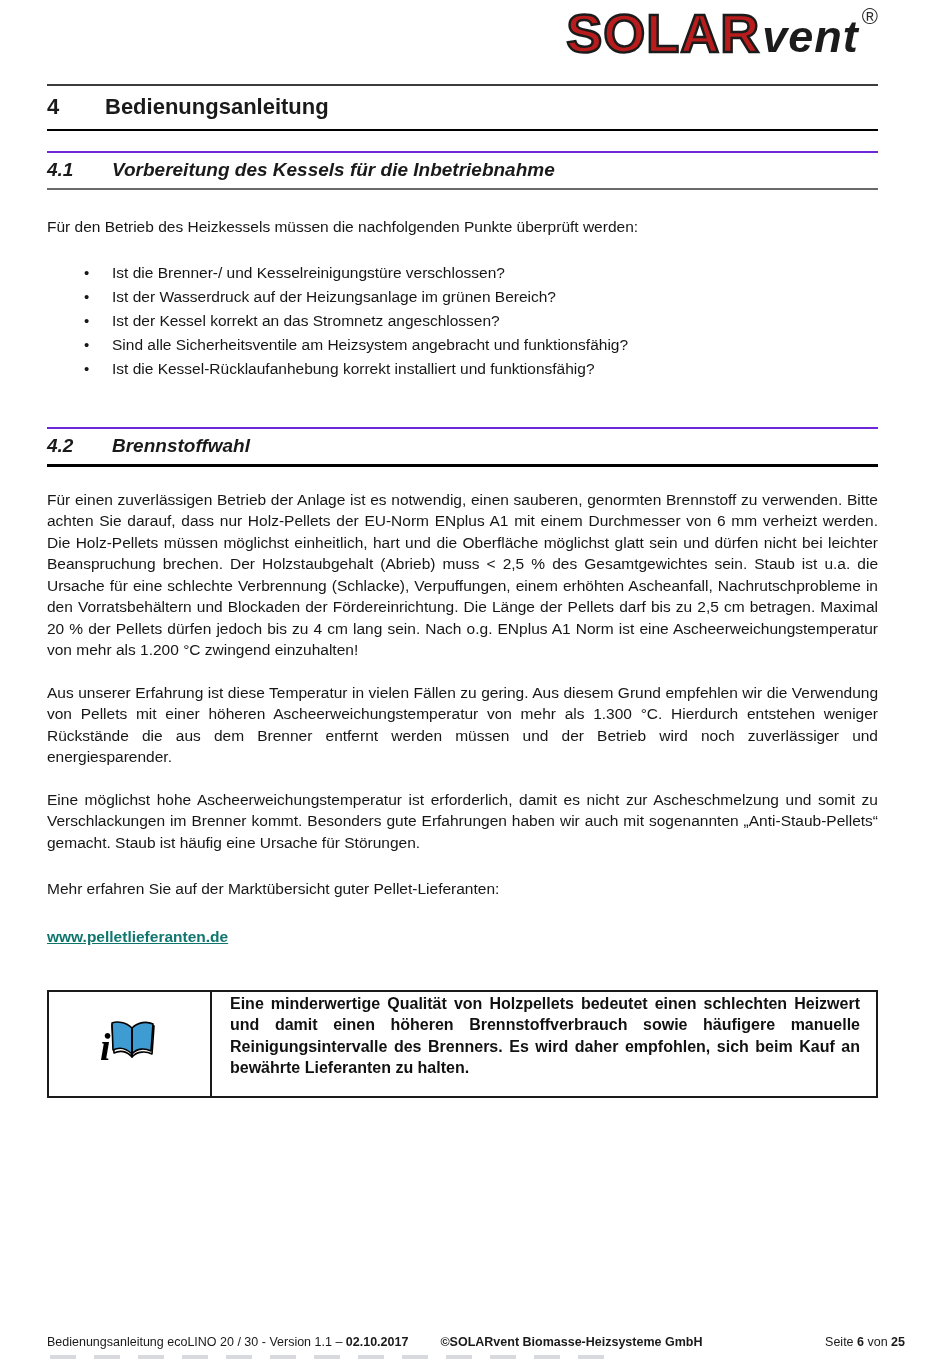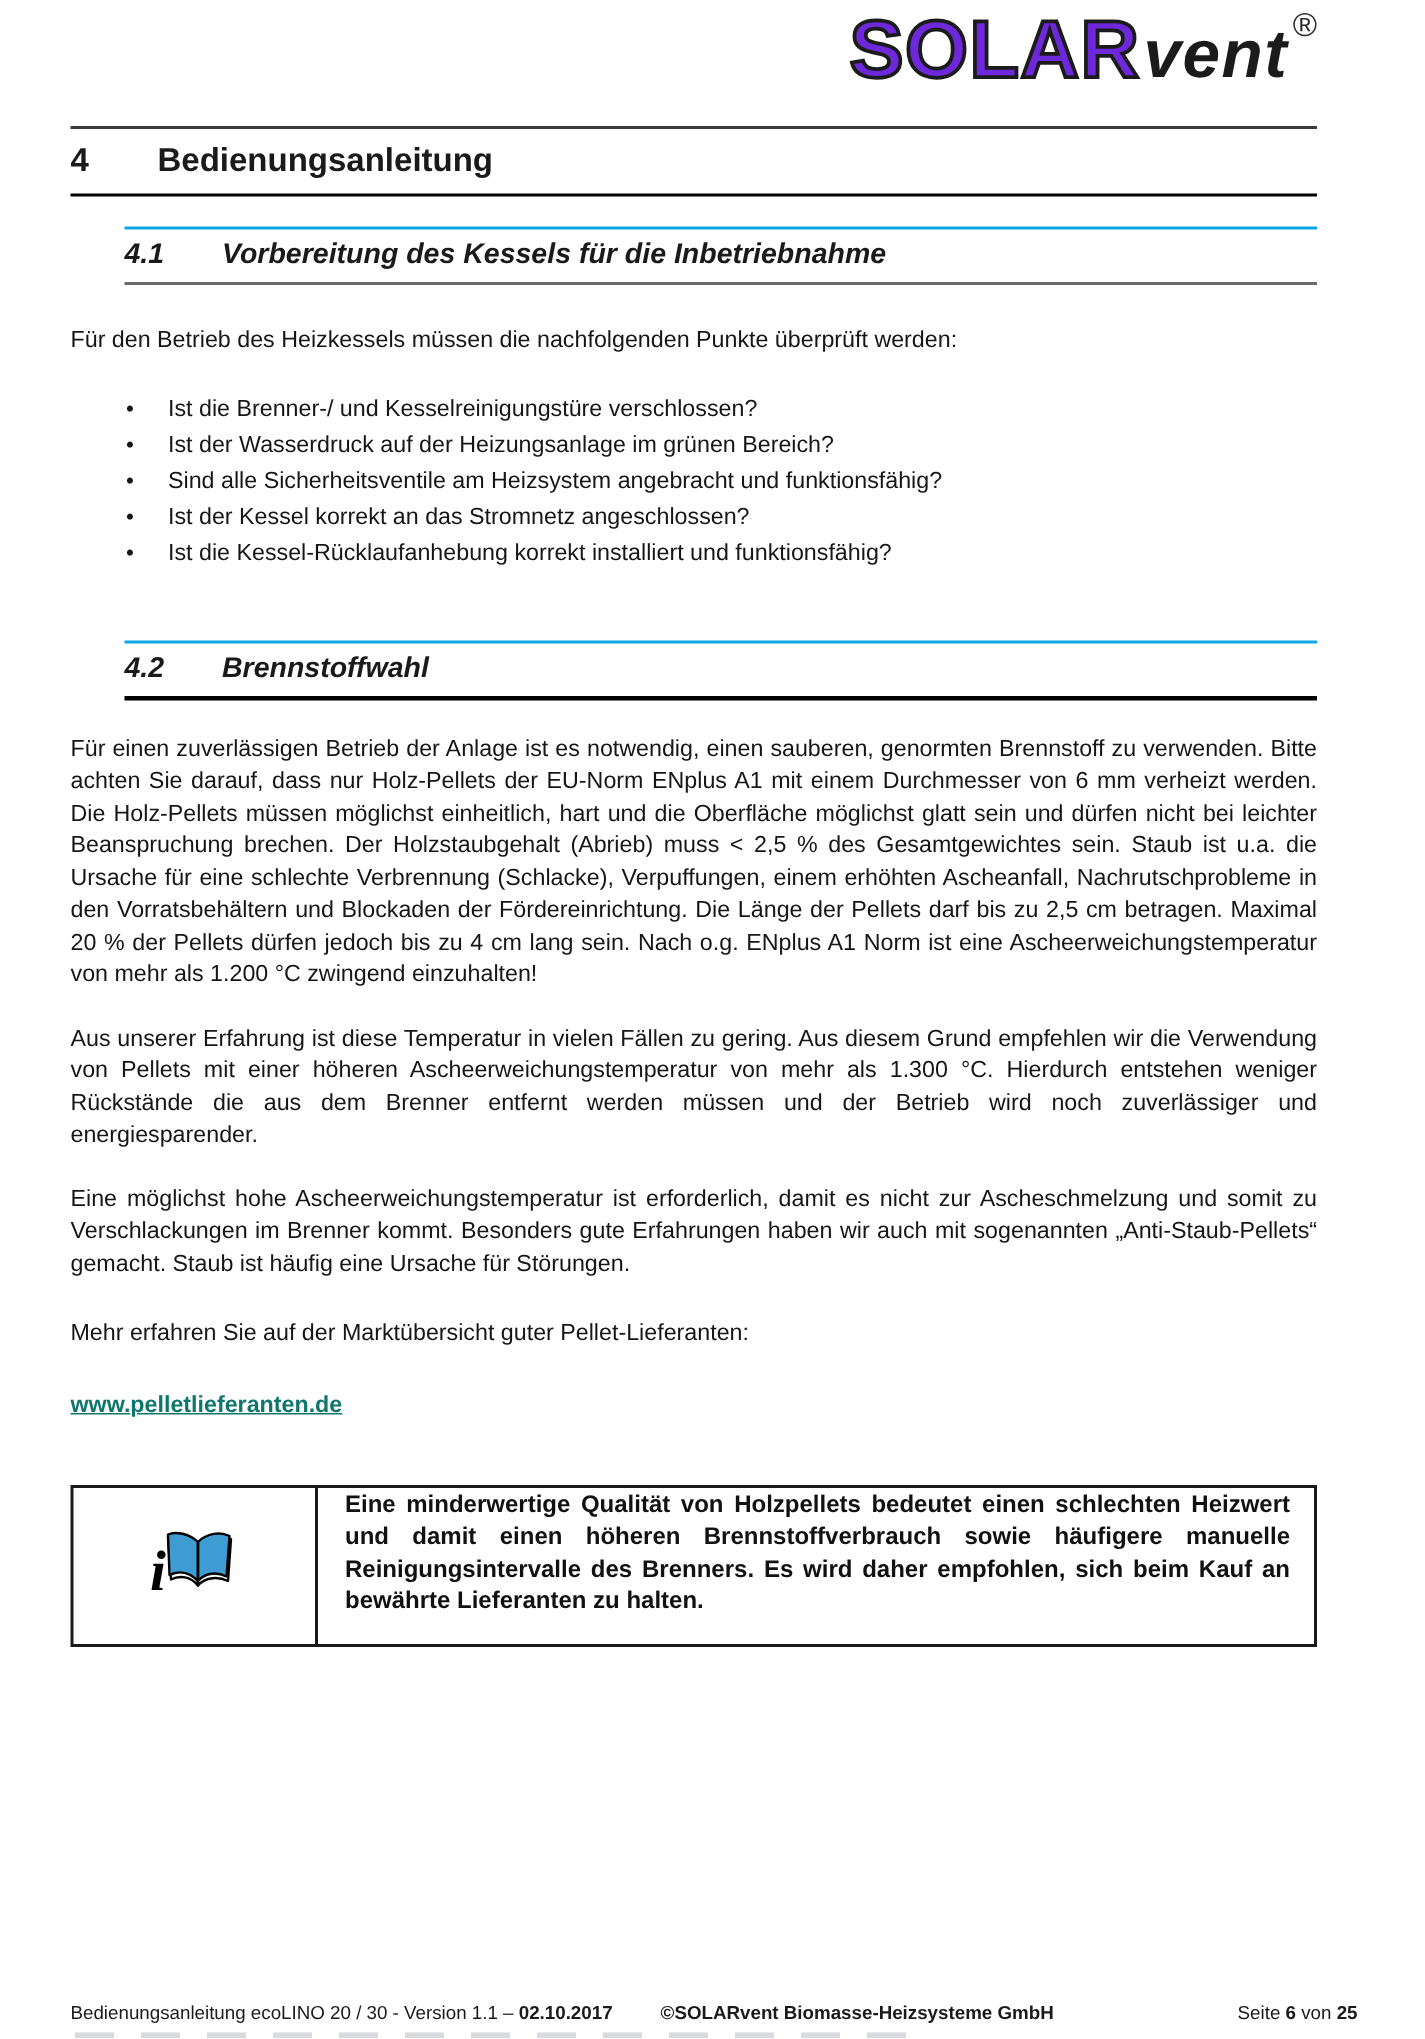--- a/index.html
+++ b/index.html
@@ -12,21 +12,21 @@
     color:#1a1a1a;
     overflow:hidden;
   }
   .content { position:relative; margin-left:47px; width:831px; }
 
   
   .logo-band { position:relative; height:86px; }
   .logo { position:absolute; top:6px; right:0; display:flex; align-items:baseline; }
   .logo-solar {
     font-size:54px; font-weight:bold; letter-spacing:1px;
-    color:#6d28d9;
+    color:#b91c1c;
     -webkit-text-stroke:2.5px #1b1b1b;
     text-stroke:2.5px #1b1b1b;
     line-height:1;
   }
   .logo-vent {
     font-size:45px; font-weight:bold; font-style:italic;
     color:#1b1b1b; line-height:1; margin-left:2px; letter-spacing:1px;
   }
   .logo-reg { font-size:22px; color:#2b2b2b; align-self:flex-start; margin-left:3px; line-height:1; }
   .logo-rule { position:absolute; left:0; bottom:0; width:100%; border-top:2px solid #3c3c3c; }
@@ -35,23 +35,22 @@
   .h1-block {
     display:flex; align-items:baseline;
     font-size:22px; font-weight:bold;
     padding:8px 0 9px 0;
     border-bottom:2px solid #000;
   }
   .h1-num { min-width:58px; }
   .h2-block {
     display:flex; align-items:baseline;
     font-size:19px; font-weight:bold; font-style:italic;
-    border-top:2px solid #0ea5e9;
+    border-top:2px solid #6d28d9;
     padding:6px 0 7px 0;
-    margin-left:36px;
   }
   .h2-41 { margin-top:20px; border-bottom:2px solid #6a6a6a; }
   .h2-42 { margin-top:46px; border-bottom:3px solid #000; }
   .h2-num { min-width:65px; }
 
   
   .body-text { font-size:15.5px; line-height:21.5px; color:#161616; }
   .intro { margin-top:26px; }
   .checklist { margin-top:23px; list-style:none; }
   .checklist li { position:relative; padding-left:65px; line-height:24px; }
@@ -127,22 +126,22 @@
     <div class="h2-block h2-41">
       <span class="h2-num">4.1</span>
       <span>Vorbereitung des Kessels für die Inbetriebnahme</span>
     </div>
 
     <p class="body-text intro">Für den Betrieb des Heizkessels müssen die nachfolgenden Punkte überprüft werden:</p>
 
     <ul class="checklist body-text">
       <li>Ist die Brenner-/ und Kesselreinigungstüre verschlossen?</li>
       <li>Ist der Wasserdruck auf der Heizungsanlage im grünen Bereich?</li>
+      <li>Ist der Kessel korrekt an das Stromnetz angeschlossen?</li>
       <li>Sind alle Sicherheitsventile am Heizsystem angebracht und funktionsfähig?</li>
-      <li>Ist der Kessel korrekt an das Stromnetz angeschlossen?</li>
       <li>Ist die Kessel-Rücklaufanhebung korrekt installiert und funktionsfähig?</li>
     </ul>
 
     
     <div class="h2-block h2-42">
       <span class="h2-num">4.2</span>
       <span>Brennstoffwahl</span>
     </div>
 
     <p class="body-text para para-first">Für einen zuverlässigen Betrieb der Anlage ist es notwendig, einen sauberen, genormten Brennstoff zu verwenden. Bitte achten Sie darauf, dass nur Holz-Pellets der EU-Norm ENplus A1 mit einem Durchmesser von 6 mm verheizt werden. Die Holz-Pellets müssen möglichst einheitlich, hart und die Oberfläche möglichst glatt sein und dürfen nicht bei leichter Beanspruchung brechen. Der Holzstaubgehalt (Abrieb) muss &lt; 2,5 % des Gesamtgewichtes sein. Staub ist u.a. die Ursache für eine schlechte Verbrennung (Schlacke), Verpuffungen, einem erhöhten Ascheanfall, Nachrutschprobleme in den Vorratsbehältern und Blockaden der Fördereinrichtung. Die Länge der Pellets darf bis zu 2,5 cm betragen. Maximal 20 % der Pellets dürfen jedoch bis zu 4 cm lang sein. Nach o.g. ENplus A1 Norm ist eine Ascheerweichungstemperatur von mehr als 1.200 °C zwingend einzuhalten!</p>

